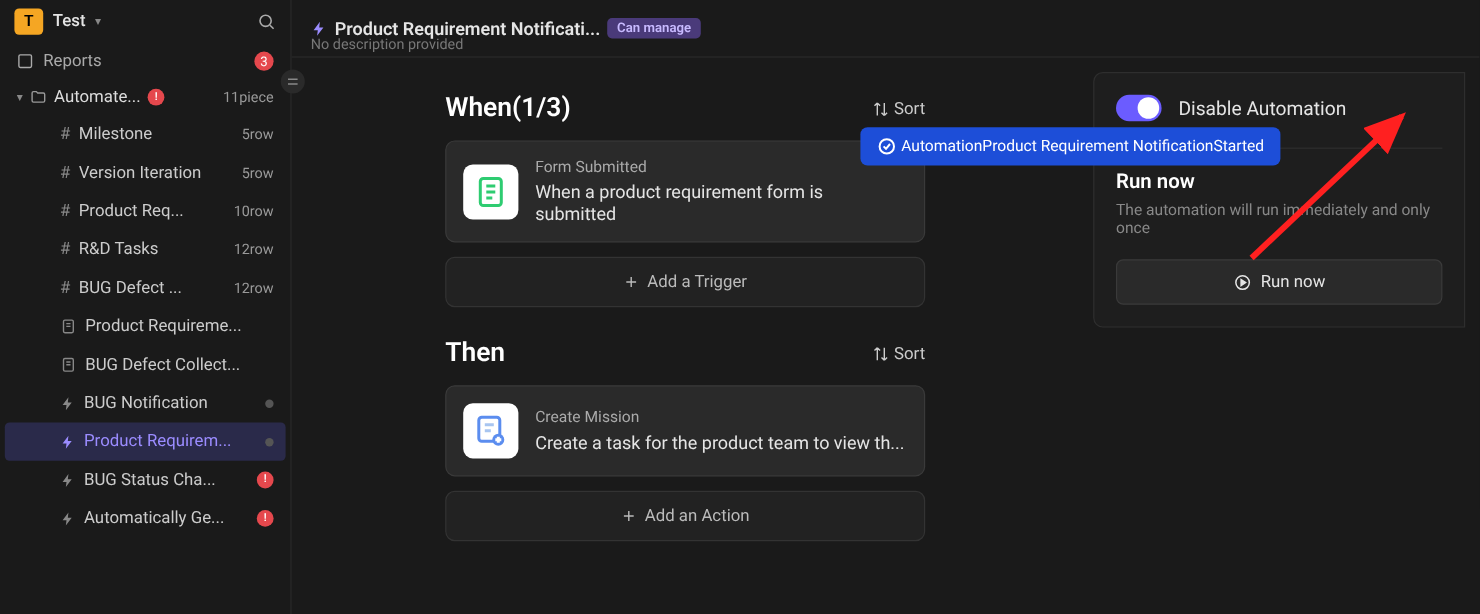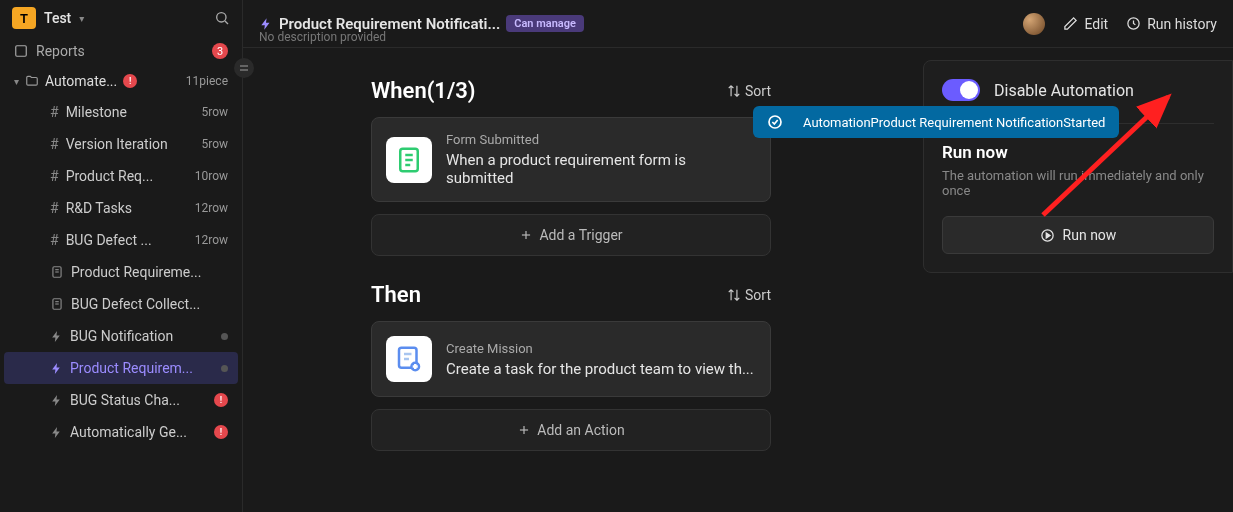--- a/index.html
+++ b/index.html
@@ -40,28 +40,28 @@
 .section-title { display: flex; align-items: center; justify-content: space-between; margin-bottom: 14px; }
 .section-title h2 { color: #fff; font-size: 22px; font-weight: 600; }
 .sort-btn { color: #ccc; font-size: 14px; display: flex; align-items: center; gap: 4px; cursor: pointer; }
 .card { background: #2a2a2a; border: 1px solid #3a3a3a; border-radius: 8px; padding: 14px; display: flex; gap: 14px; align-items: center; margin-bottom: 12px; }
 .card-icon { width: 46px; height: 46px; border-radius: 8px; display: flex; align-items: center; justify-content: center; flex-shrink: 0; }
 .card-icon.form { background: #fff; }
 .card-icon.task { background: #fff; }
 .card-body .card-title { color: #aaa; font-size: 13px; margin-bottom: 4px; }
 .card-body .card-desc { color: #e5e5e5; font-size: 15px; }
 .add-btn { width: 100%; background: #222; border: 1px solid #333; border-radius: 8px; padding: 12px; color: #bbb; font-size: 14px; display: flex; align-items: center; justify-content: center; gap: 6px; cursor: pointer; margin-bottom: 26px; }
-.side-panel { position: absolute; right: 0; top: 60px; width: 310px; background: #1e1e1e; border: 1px solid #2e2e2e; border-radius: 8px 0 0 8px; padding: 18px; }
+.side-panel { position: absolute; right: 12px; top: 60px; width: 310px; background: #1e1e1e; border: 1px solid #2e2e2e; border-radius: 8px 0 0 8px; padding: 18px; }
 .toggle-row { display: flex; align-items: center; gap: 14px; margin-bottom: 22px; }
 .toggle { width: 38px; height: 22px; background: #6b5cff; border-radius: 11px; position: relative; cursor: pointer; }
 .toggle .knob { width: 18px; height: 18px; background: #fff; border-radius: 50%; position: absolute; right: 2px; top: 2px; }
 .panel-h3 { color: #fff; font-size: 17px; font-weight: 600; margin-bottom: 6px; }
 .panel-sub { color: #888; font-size: 13px; margin-bottom: 18px; }
 .run-btn { width: 100%; background: #2a2a2a; border: 1px solid #3a3a3a; border-radius: 6px; padding: 10px; color: #e5e5e5; font-size: 14px; display: flex; align-items: center; justify-content: center; gap: 8px; cursor: pointer; }
-.toast { position: absolute; top: 106px; left: 510px; background: #0369a1; color: #fff; padding: 8px 14px; border-radius: 6px; font-size: 13px; display: flex; align-items: center; gap: 20px; z-index: 10; }
+.toast { position: absolute; top: 106px; left: 474px; background: #1d4ed8; color: #fff; padding: 8px 14px; border-radius: 6px; font-size: 13px; display: flex; align-items: center; gap: 4px; z-index: 10; }
 .arrow { position: absolute; z-index: 9; pointer-events: none; }
 .collapse-handle { position: absolute; left: 234px; top: 58px; width: 20px; height: 20px; background: #2a2a2a; border-radius: 50%; display: flex; align-items: center; justify-content: center; color: #888; font-size: 11px; }
 svg { display: block; }
 </style>
 </head>
 <body>
 
 <div class="app">
 
   <div class="sidebar">
@@ -174,36 +174,20 @@
       <div style="display:flex;flex-direction:column;">
         <div class="doc-title">
           <svg width="14" height="14" viewBox="0 0 24 24" fill="#9b8cff">
               <path d="M13 2L4 14h6l-1 8 9-12h-6l1-8z"></path>
             </svg>
           <span>Product Requirement Notificati...</span>
           <span class="badge-pill">Can manage</span>
         </div>
       </div>
       <div class="doc-subtitle">No description provided</div>
-      <div class="topbar-right">
-        <div class="avatar"></div>
-        <div class="top-btn">
-          <svg width="15" height="15" viewBox="0 0 24 24" fill="none" stroke="currentColor" stroke-width="2">
-              <path d="M17 3l4 4L7 21H3v-4L17 3z"></path>
-            </svg>
-          <span>Edit</span>
-        </div>
-        <div class="top-btn">
-          <svg width="15" height="15" viewBox="0 0 24 24" fill="none" stroke="currentColor" stroke-width="2">
-              <path d="M3 12a9 9 0 109-9 9 9 0 00-9 9z"></path>
-              <path d="M12 7v5l3 2"></path>
-            </svg>
-          <span>Run history</span>
-        </div>
-      </div>
     </div>
 
     <div class="content-area">
       <div class="flow-col">
 
         <div class="section-title">
           <h2>When(1/3)</h2>
           <div class="sort-btn">
             <svg width="14" height="14" viewBox="0 0 24 24" fill="none" stroke="currentColor" stroke-width="2">
                 <path d="M7 3v18M7 3l-4 4M7 3l4 4M17 21V3M17 21l4-4M17 21l-4-4"></path>

